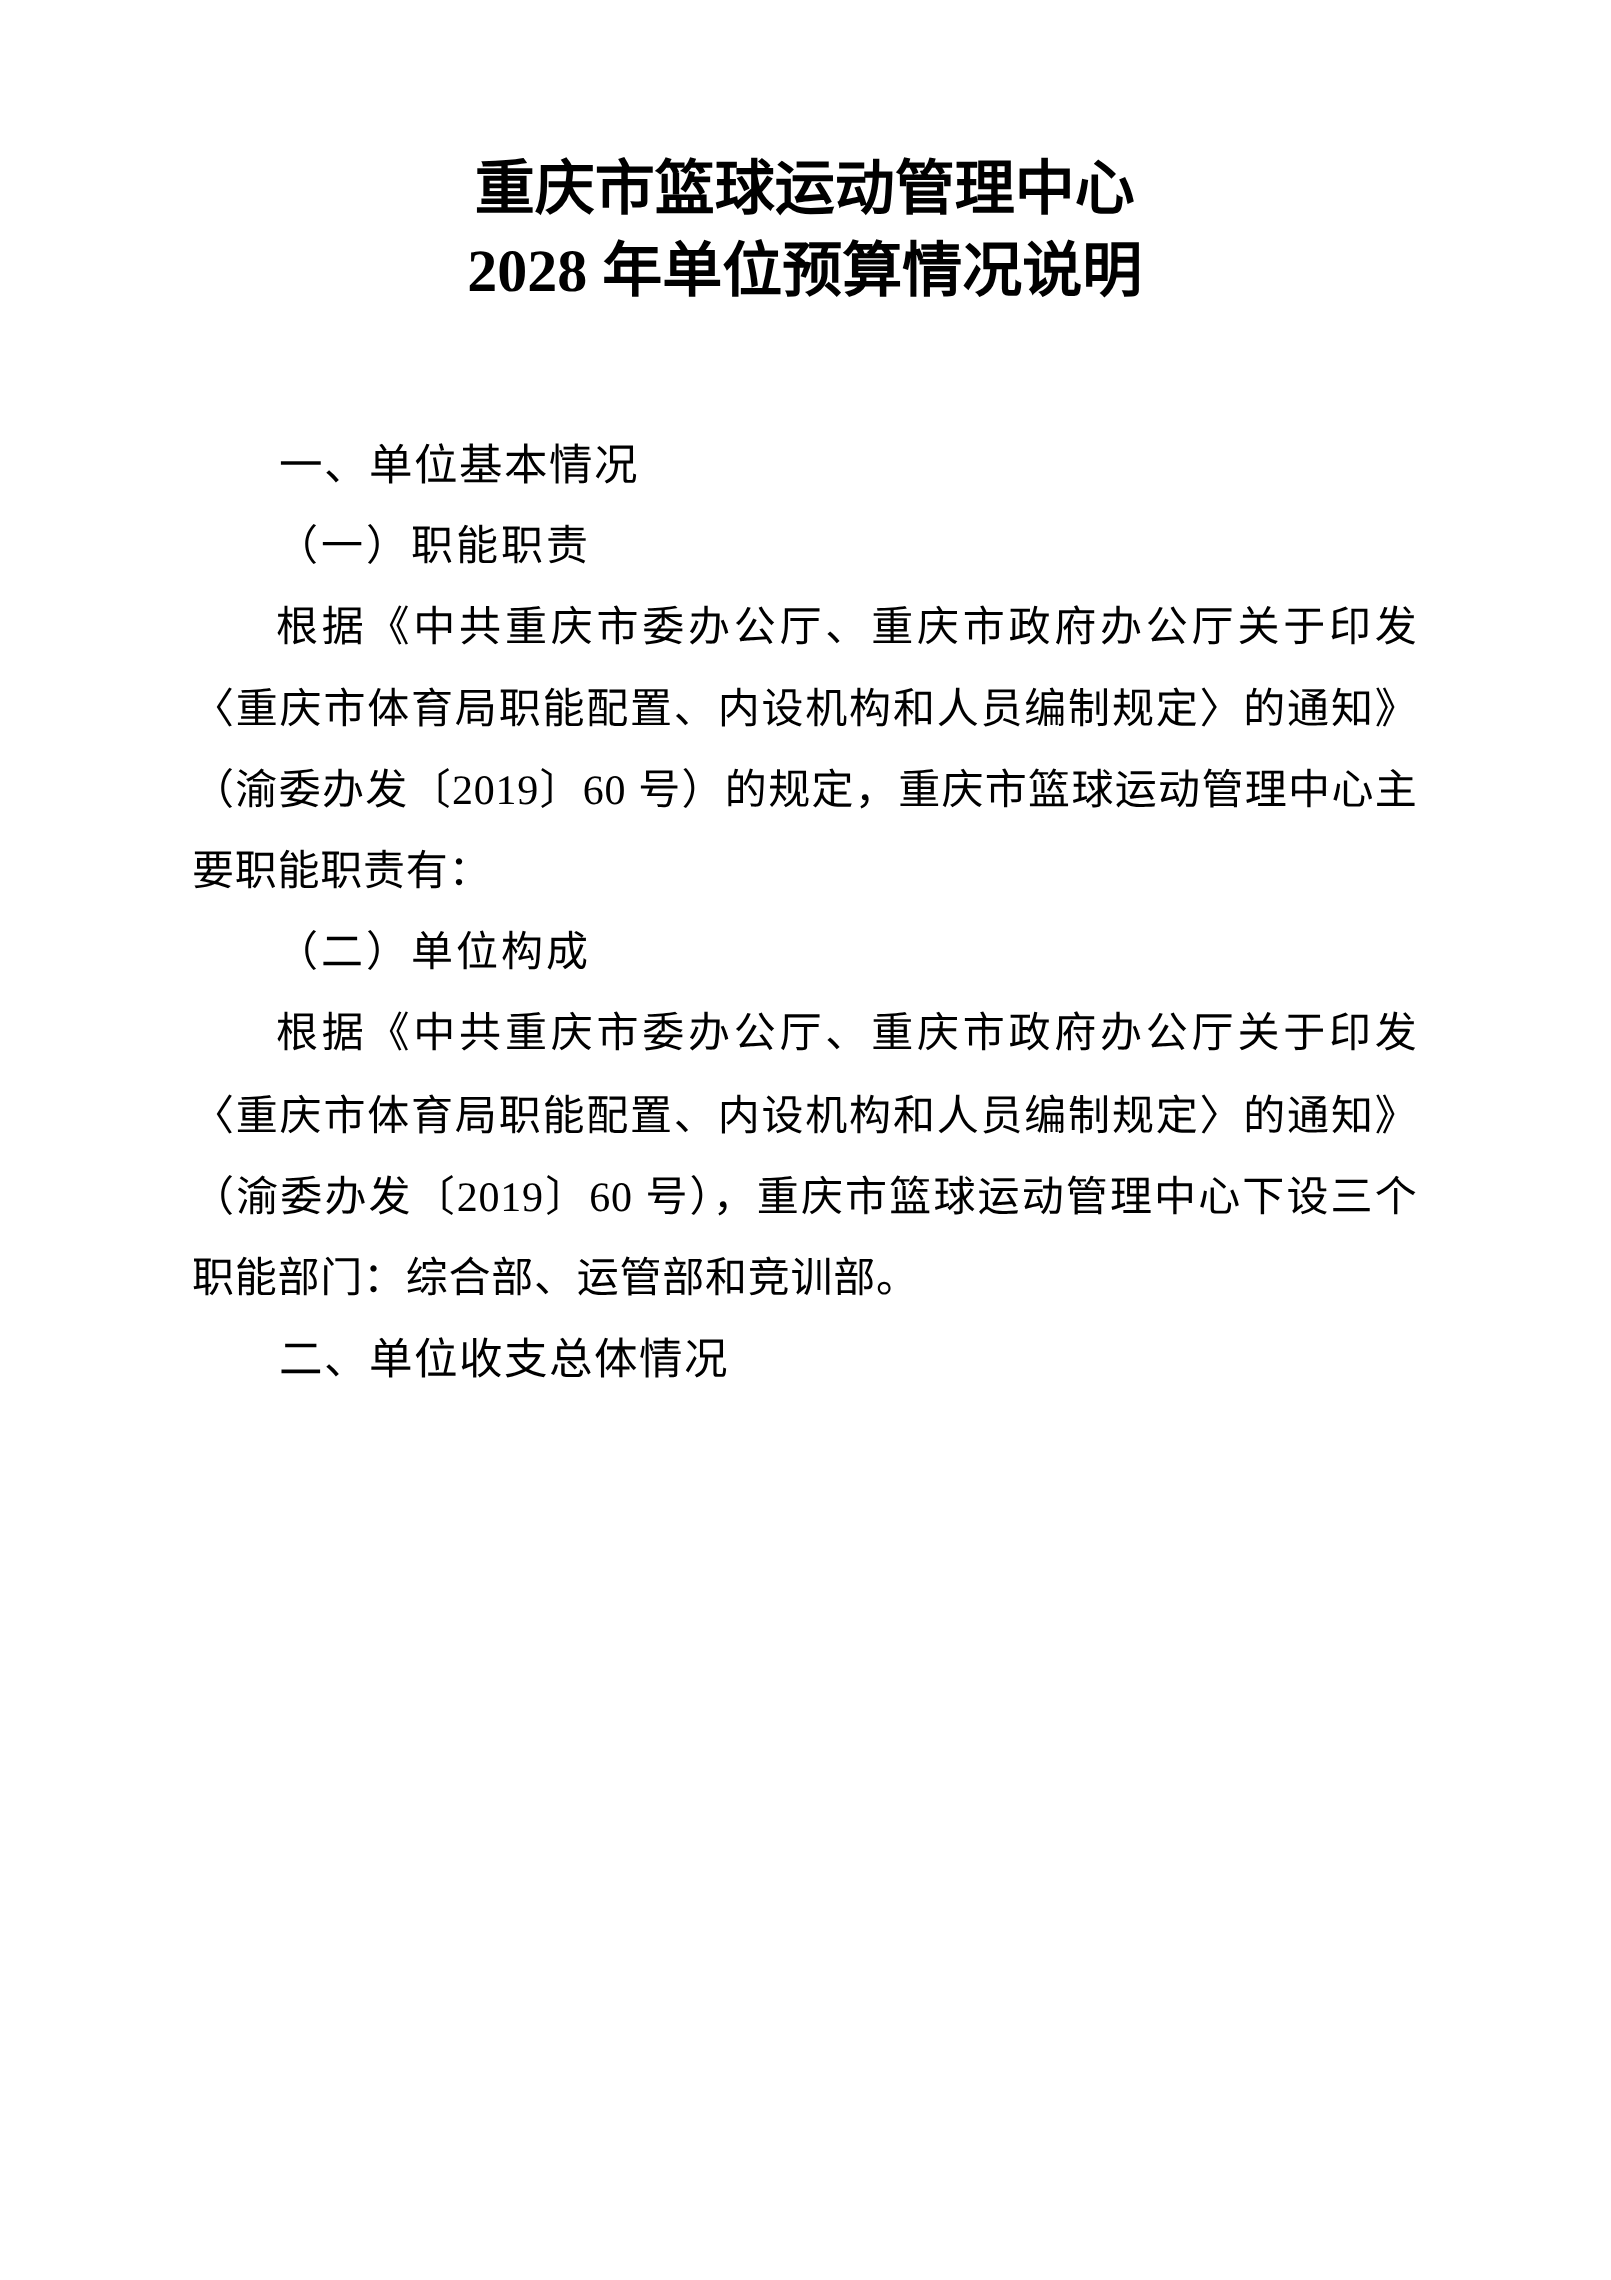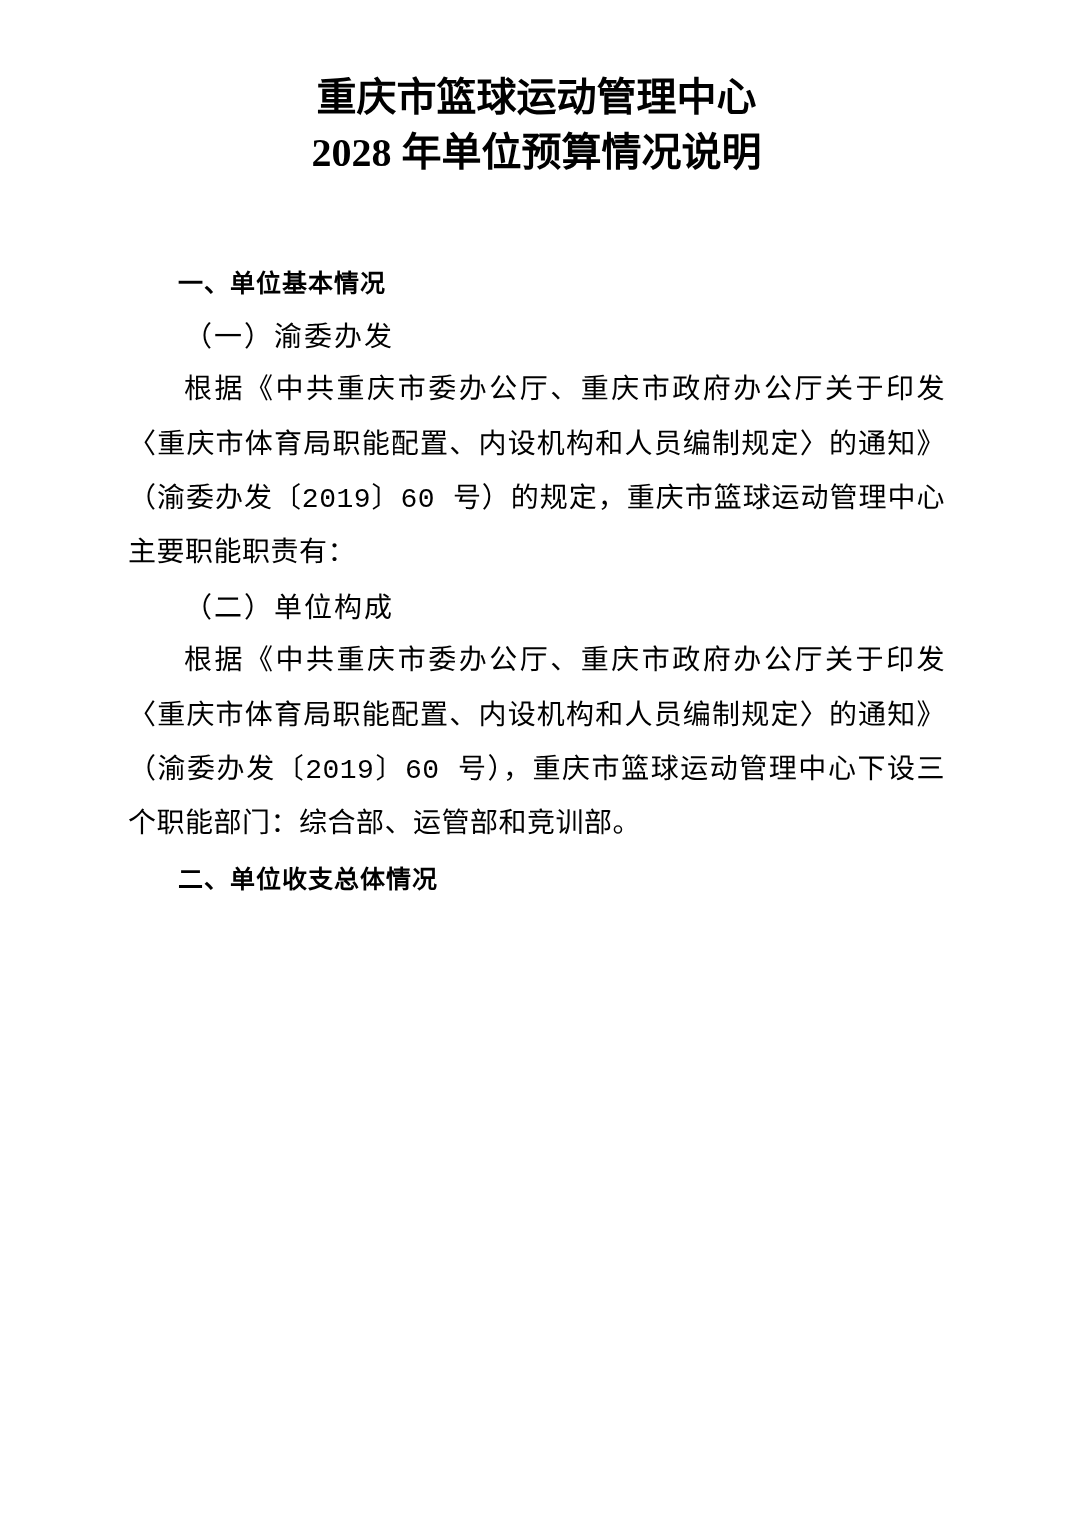--- a/index.html
+++ b/index.html
@@ -10,21 +10,21 @@
   .page {
     position: relative;
     width: 1074px;
     height: 1520px;
     background: #ffffff;
     color: #000000;
     overflow: hidden;
     font-family: "Liberation Serif", "DejaVu Serif", serif;
   }
   .content {
-    padding: 70px 129px 0 128px;
+    padding: 98px 129px 0 128px;
   }
   .doc-title {
     margin: 0;
     text-align: center;
     font-size: 40px;
     font-weight: 700;
     line-height: 55px;
     font-family: "Liberation Serif", "DejaVu Serif", serif;
   }
   .doc-title .title-line {
@@ -35,45 +35,44 @@
     font-size: 28px;
     line-height: 54.2px;
     text-align: justify;
   }
   .doc-body p {
     margin: 0;
     text-indent: 2em;
   }
   .doc-body p.heading {
     font-family: "Liberation Sans", "DejaVu Sans", sans-serif;
-    font-weight: 700;
-    font-size: 25px;
+    font-weight: 400;
+    font-size: 29px;
     text-align: left;
     letter-spacing: 1px;
   }
   .doc-body p.subheading {
     text-align: left;
     letter-spacing: 2px;
   }
   .doc-body p.paragraph {
     letter-spacing: 0.5px;
-    font-family: Liberation Mono, monospace;
   }
 </style>
 </head>
 <body>
 
 <div class="page">
   <div class="content">
     <h1 class="doc-title">
       <span class="title-line">重庆市篮球运动管理中心</span>
       <span class="title-line">2028 年单位预算情况说明</span>
     </h1>
     <div class="doc-body" id="doc-body">
         <p class="heading">一、单位基本情况</p>
-        <p class="subheading">（一）渝委办发</p>
+        <p class="subheading">（一）职能职责</p>
         <p class="paragraph">根据《中共重庆市委办公厅、重庆市政府办公厅关于印发〈重庆市体育局职能配置、内设机构和人员编制规定〉的通知》（渝委办发〔2019〕60 号）的规定，重庆市篮球运动管理中心主要职能职责有：</p>
         <p class="subheading">（二）单位构成</p>
         <p class="paragraph">根据《中共重庆市委办公厅、重庆市政府办公厅关于印发〈重庆市体育局职能配置、内设机构和人员编制规定〉的通知》（渝委办发〔2019〕60 号），重庆市篮球运动管理中心下设三个职能部门：综合部、运管部和竞训部。</p>
         <p class="heading">二、单位收支总体情况</p>
       </div>
   </div>
 </div>
 
 </body></html>

